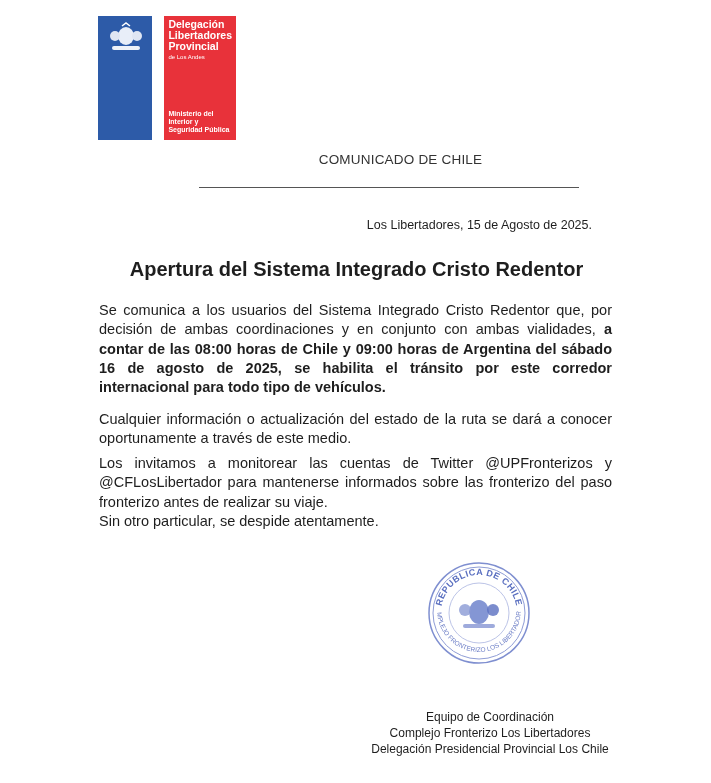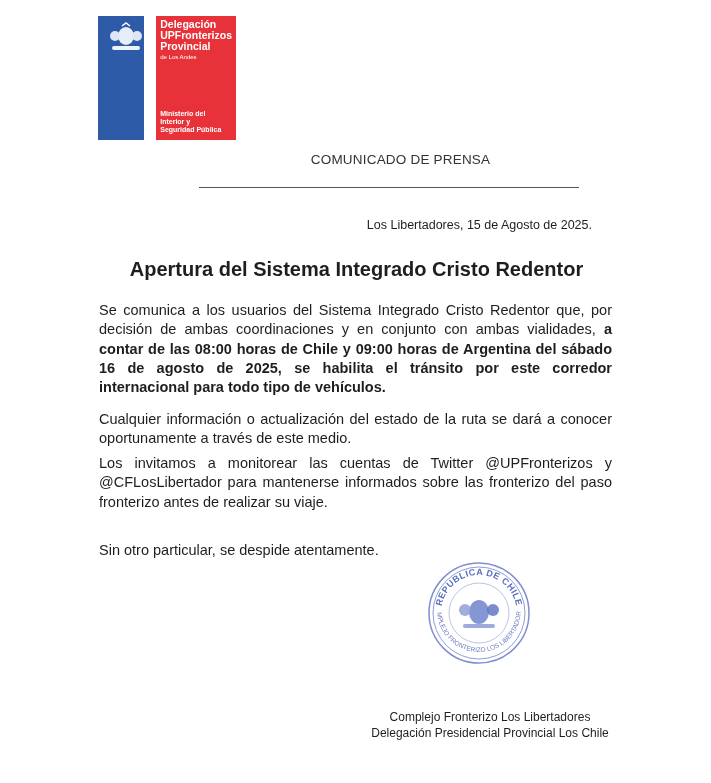--- a/index.html
+++ b/index.html
@@ -15,52 +15,52 @@
   .comunicado { position:absolute; top:152px; left:0; width:711px; text-align:center;
                 font-size:13.5px; letter-spacing:0.2px; color:#333; padding-left:90px; box-sizing:border-box; }
   .rule { position:absolute; top:187px; left:199px; width:380px; height:1px; background:#555; }
   .date { position:absolute; top:218px; right:119px; font-size:12.5px;margin-left:44px; }
   .title { position:absolute; top:258px; left:0; width:711px; text-align:center; font-size:20px;
            font-weight:bold; padding-left:2px; box-sizing:border-box; }
   .body { position:absolute; left:99px; width:513px; font-size:14.5px; line-height:19.3px; text-align:justify; }
   .p1 { top:301px; }
   .p2 { top:410px; }
   .p3 { top:454px; }
-  .p4 { top:541px; }
+  .p4 { top:512px; }
   b { font-weight:bold; }
   .seal { position:absolute; left:425px; top:560px; width:108px; height:106px; }
   .sig { position:absolute; left:350px; top:709px; width:280px; text-align:center; font-size:12px; line-height:16px; }
 </style>
 </head>
 <body>
 
 <div class="logo">
   <div class="blue">
     <svg class="crest" viewBox="0 0 40 32">
       <ellipse cx="20" cy="14" rx="8" ry="9" fill="#e8eef8"></ellipse>
       <circle cx="9" cy="14" r="5" fill="#dfe6f3"></circle>
       <circle cx="31" cy="14" r="5" fill="#dfe6f3"></circle>
       <rect x="6" y="24" width="28" height="4" rx="2" fill="#eef2f9"></rect>
       <path d="M16 4 l4 -3 l4 3" stroke="#fff" fill="none" stroke-width="1.5"></path>
     </svg>
   </div>
   <div class="red">
     <div class="t1">Delegación</div>
-    <div class="t1">UPFronterizos</div>
+    <div class="t1">Libertadores</div>
     <div class="t1">Provincial</div>
     <div class="t2">de Los Andes</div>
     <div class="t3">
       <div>Ministerio del</div>
       <div>Interior y</div>
       <div>Seguridad Pública</div>
     </div>
   </div>
 </div>
 
-<div class="comunicado">COMUNICADO DE PRENSA</div>
+<div class="comunicado">COMUNICADO DE CHILE</div>
 <div class="rule"></div>
 
 <div class="date">Los Libertadores, 15 de Agosto de 2025.</div>
 
 <div class="title">Apertura del Sistema Integrado Cristo Redentor</div>
 
 <div class="body p1"><span>Se comunica a los usuarios del Sistema Integrado Cristo Redentor que, por decisión de ambas coordinaciones y en conjunto con ambas vialidades, </span><b>a contar de las 08:00 horas de Chile y 09:00 horas de Argentina del sábado 16 de agosto de 2025, se habilita el tránsito por este corredor internacional para todo tipo de vehículos.</b></div>
 <div class="body p2">Cualquier información o actualización del estado de la ruta se dará a conocer oportunamente a través de este medio.</div>
 <div class="body p3">Los invitamos a monitorear las cuentas de Twitter @UPFronterizos y @CFLosLibertador para mantenerse informados sobre las fronterizo del paso fronterizo antes de realizar su viaje.</div>
 <div class="body p4">Sin otro particular, se despide atentamente.</div>
@@ -79,15 +79,16 @@
   <text font-size="6.5" fill="#6b7dc6" font-family="Liberation Sans, sans-serif">
     <textPath href="#botArc" startOffset="50%" text-anchor="middle">COMPLEJO FRONTERIZO LOS LIBERTADORES</textPath>
   </text>
   <ellipse cx="54" cy="52" rx="10" ry="12" fill="#6f84cc" opacity="0.85"></ellipse>
   <circle cx="40" cy="50" r="6" fill="#8a9ad4" opacity="0.8"></circle>
   <circle cx="68" cy="50" r="6" fill="#5a6fc0" opacity="0.8"></circle>
   <rect x="38" y="64" width="32" height="4" rx="2" fill="#9eaadc"></rect>
 </svg>
 
 <div class="sig">
+  <div>Equipo de Coordinación</div>
   <div>Complejo Fronterizo Los Libertadores</div>
   <div>Delegación Presidencial Provincial Los Chile</div>
 </div>
 
 </body></html>

